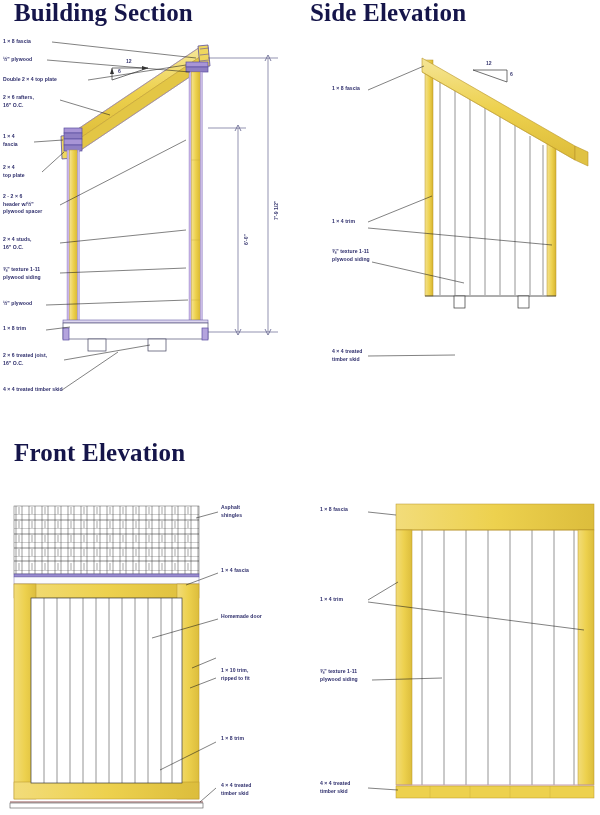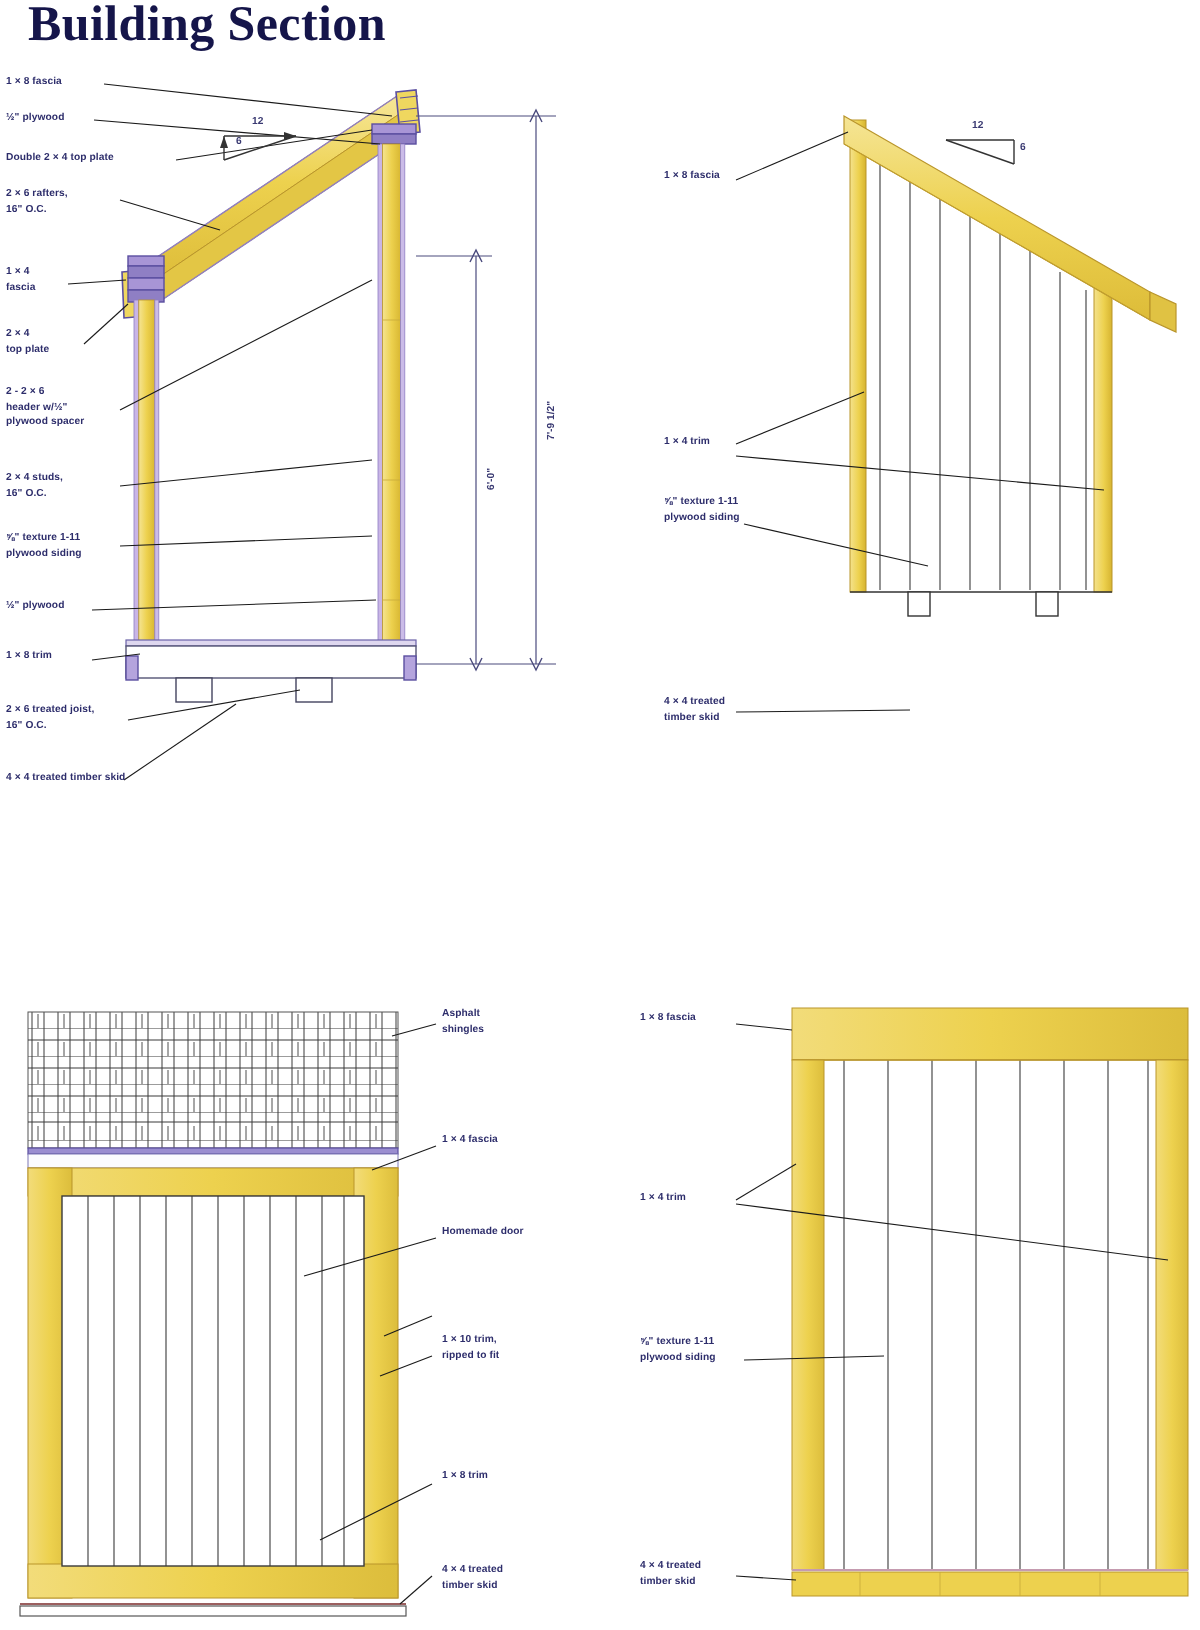--- a/index.html
+++ b/index.html
@@ -155,20 +155,21 @@
 
   <div class="dimtxt" style="left:126px;top:58px;">12</div>
   <div class="dimtxt" style="left:118px;top:68px;">6</div>
 
   <div class="dimtxt vdim" style="left:243px;top:245px;transform:rotate(-90deg);">6'-0"</div>
   <div class="dimtxt vdim" style="left:273px;top:220px;transform:rotate(-90deg);">7'-9 1/2"</div>
 </div>
 
 <div class="panel" style="left:300px;top:0;width:300px;height:430px;">
 
+  <div class="ptitle" style="position:absolute;left:10px;top:-1px;">Side Elevation</div>
 
   <svg class="stage" width="300" height="430">
     <defs>
       <linearGradient id="seRoof" x1="0" y1="0" x2="0" y2="1">
         <stop offset="0" stop-color="#f5e596"></stop>
         <stop offset="0.5" stop-color="#edd14e"></stop>
         <stop offset="1" stop-color="#ddbc39"></stop>
       </linearGradient>
       <linearGradient id="sePost" x1="0" y1="0" x2="1" y2="0">
         <stop offset="0" stop-color="#f4e28d"></stop>
@@ -231,20 +232,21 @@
 plywood siding</div>
   <div class="lbl" style="left:32px;top:348px;">4 × 4 treated
 timber skid</div>
 
   <div class="dimtxt" style="left:186px;top:60px;">12</div>
   <div class="dimtxt" style="left:210px;top:71px;">6</div>
 </div>
 
 <div class="panel" style="left:0;top:430px;width:300px;height:385px;">
 
+  <div class="ptitle" style="position:absolute;left:14px;top:9px;">Front Elevation</div>
 
   <svg class="stage" width="300" height="385">
     <defs>
       <linearGradient id="feFrame" x1="0" y1="0" x2="1" y2="0">
         <stop offset="0" stop-color="#f2dc7a"></stop>
         <stop offset="0.5" stop-color="#edd14e"></stop>
         <stop offset="1" stop-color="#dcbd3c"></stop>
       </linearGradient>
       <pattern id="shinglePat" width="13" height="14" patternUnits="userSpaceOnUse">
         <rect width="13" height="14" fill="#ffffff"></rect>

